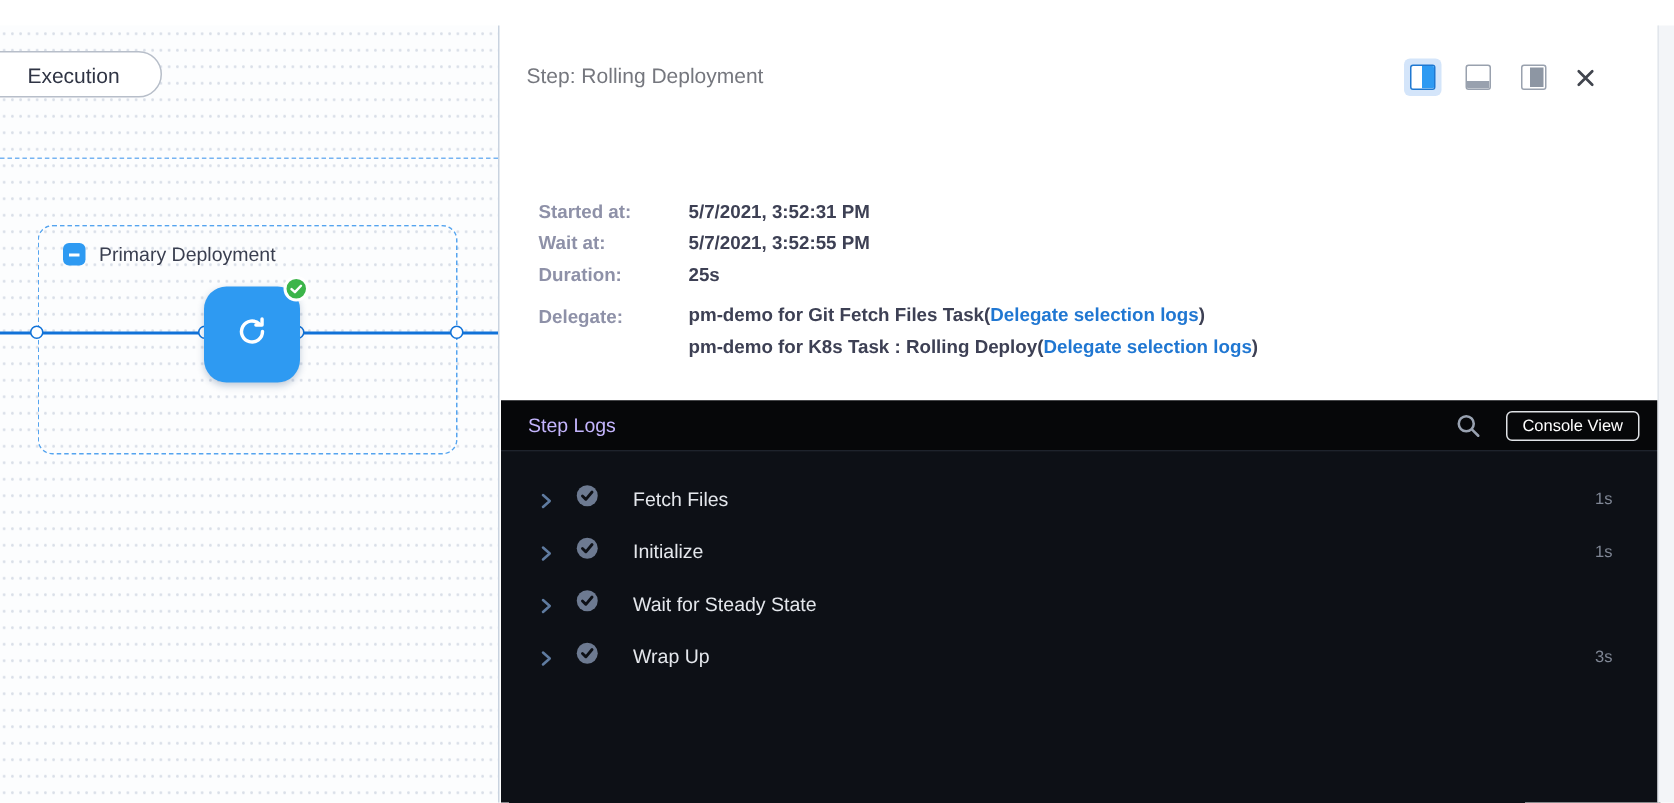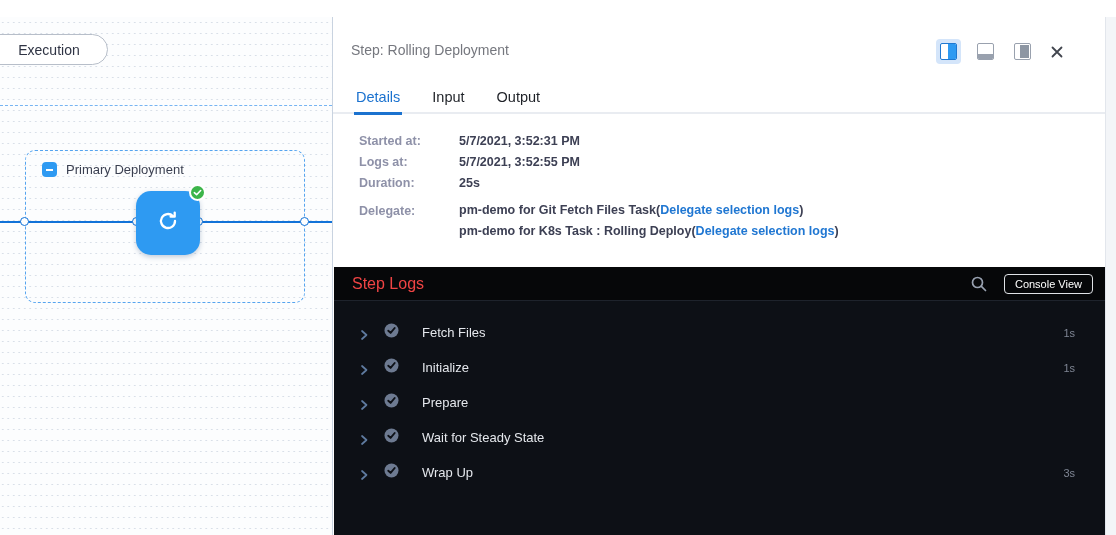--- a/index.html
+++ b/index.html
@@ -76,21 +76,21 @@
   .d-value { color:#3d4054; font-weight:700; }
   .dg-block { display:flex; margin-top:14px; }
   .dg-lines .dg-line { margin-bottom:8px; color:#3d4054; font-weight:700; line-height:13px; }
   .link { color:#2077d2; cursor:pointer; text-decoration:none; }
 
   
   .logs { position:absolute; left:1px; top:250px; width:773px; height:285px;
     background:#0d1016; }
   .logs-header { height:34px; background:#060709; display:flex; align-items:center;
     padding:0 14px 0 18px; border-bottom:1px solid #1e232c; }
-  .logs-title { font-size:16px; color:#ef4444; }
+  .logs-title { font-size:13px; color:#c4b5fd; }
   .logs-tools { margin-left:auto; display:flex; align-items:center; gap:16px; }
   .search-btn { width:18px; height:18px; cursor:pointer; }
   .console-btn { font-size:11px; color:#fff; border:1px solid #dfe2e6;
     border-radius:4px; padding:3px 10px; cursor:pointer; background:transparent;
     font-family:inherit; white-space:nowrap; }
   .log-rows { padding-top:14px; }
   .log-row { height:35px; display:flex; align-items:center; padding:0 32px 0 24px;
     cursor:pointer; }
   .chev { width:12px; height:12px; flex:0 0 auto; }
   .check-ic { margin-left:14px; flex:0 0 auto; }
@@ -159,33 +159,28 @@
             <span class="lay-fill-right-gray"></span>
           </span>
       </span>
       <span class="close-btn">
         <svg width="14" height="14" viewBox="0 0 14 14">
           <path d="M2.5 2.5 11.5 11.5 M11.5 2.5 2.5 11.5" stroke="#41454e" stroke-width="1.8" stroke-linecap="round"></path>
         </svg>
       </span>
     </div>
 
-    <div class="tabs">
-      <div class="tab active">Details</div>
-      <div class="tab">Input</div>
-      <div class="tab">Output</div>
-    </div>
 
     <div class="details">
       <div class="d-row">
         <span class="d-label">Started at:</span>
         <span class="d-value">5/7/2021, 3:52:31 PM</span>
       </div>
       <div class="d-row">
-        <span class="d-label">Logs at:</span>
+        <span class="d-label">Wait at:</span>
         <span class="d-value">5/7/2021, 3:52:55 PM</span>
       </div>
       <div class="d-row">
         <span class="d-label">Duration:</span>
         <span class="d-value">25s</span>
       </div>
       <div class="dg-block">
         <span class="d-label">Delegate:</span>
         <span class="dg-lines">
           <div class="dg-line">
@@ -236,31 +231,20 @@
           <span class="log-dur">1s</span>
         </div>
         <div class="log-row">
           <span class="chev"><svg width="12" height="12" viewBox="0 0 12 12">
                 <path d="M4 2 8.5 6 4 10" fill="none" stroke="#5f7ba0" stroke-width="1.7" stroke-linecap="round" stroke-linejoin="round"></path>
               </svg></span>
           <span class="check-ic"><svg width="15" height="15" viewBox="0 0 15 15">
                 <circle cx="7.5" cy="7.5" r="7" fill="#6d7a91"></circle>
                 <path d="M4.3 7.7 6.6 9.9 10.7 5" fill="none" stroke="#0d1016" stroke-width="1.9" stroke-linecap="round" stroke-linejoin="round"></path>
               </svg></span>
-          <span class="log-label">Prepare</span>
-          <span class="log-dur"></span>
-        </div>
-        <div class="log-row">
-          <span class="chev"><svg width="12" height="12" viewBox="0 0 12 12">
-                <path d="M4 2 8.5 6 4 10" fill="none" stroke="#5f7ba0" stroke-width="1.7" stroke-linecap="round" stroke-linejoin="round"></path>
-              </svg></span>
-          <span class="check-ic"><svg width="15" height="15" viewBox="0 0 15 15">
-                <circle cx="7.5" cy="7.5" r="7" fill="#6d7a91"></circle>
-                <path d="M4.3 7.7 6.6 9.9 10.7 5" fill="none" stroke="#0d1016" stroke-width="1.9" stroke-linecap="round" stroke-linejoin="round"></path>
-              </svg></span>
           <span class="log-label">Wait for Steady State</span>
           <span class="log-dur"></span>
         </div>
         <div class="log-row">
           <span class="chev"><svg width="12" height="12" viewBox="0 0 12 12">
                 <path d="M4 2 8.5 6 4 10" fill="none" stroke="#5f7ba0" stroke-width="1.7" stroke-linecap="round" stroke-linejoin="round"></path>
               </svg></span>
           <span class="check-ic"><svg width="15" height="15" viewBox="0 0 15 15">
                 <circle cx="7.5" cy="7.5" r="7" fill="#6d7a91"></circle>
                 <path d="M4.3 7.7 6.6 9.9 10.7 5" fill="none" stroke="#0d1016" stroke-width="1.9" stroke-linecap="round" stroke-linejoin="round"></path>

